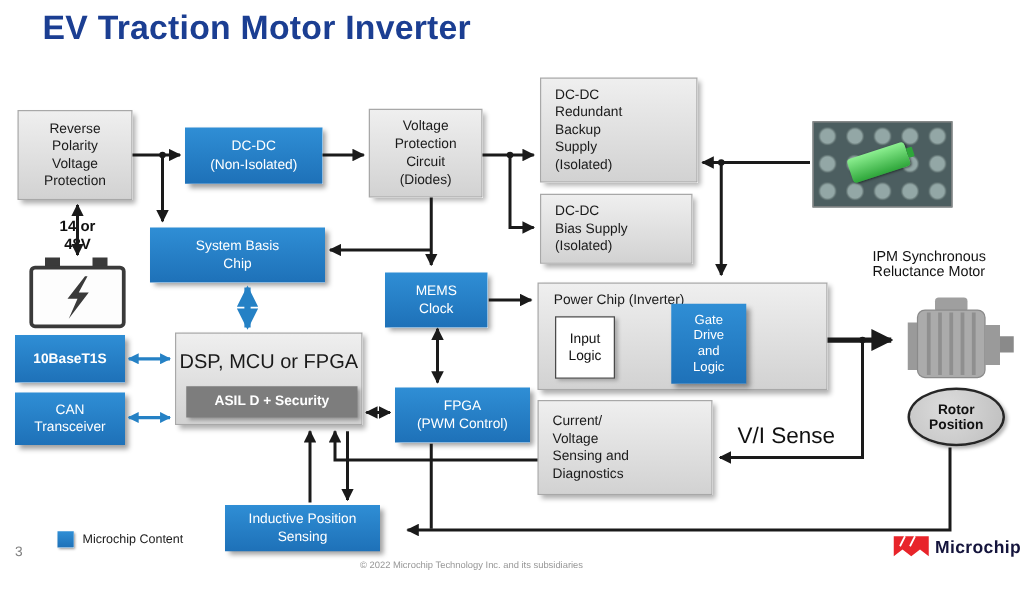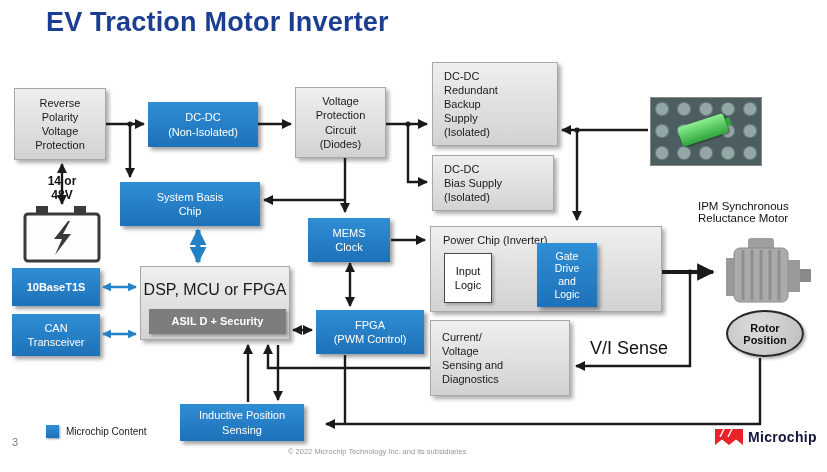--- a/index.html
+++ b/index.html
@@ -1,20 +1,20 @@
 <!DOCTYPE html>
 <html><head>
 <meta charset="utf-8">
 <style>
   * { margin:0; padding:0; box-sizing:border-box; }
   html,body { background:#ffffff; font-family:"Liberation Sans", sans-serif; }
   .slide { position:relative; width:827px; height:472px; background:#ffffff; overflow:hidden; }
 
   .title { position:absolute; left:34px; top:7px; font-size:27px; font-weight:800;
-           color:#1b3e92; letter-spacing:0.2px; z-index:3;margin-left:12px; }
+           color:#1b3e92; letter-spacing:0.2px; z-index:3; }
 
   .blk { position:absolute; display:flex; align-items:center; justify-content:center;
          text-align:center; white-space:pre-line; font-size:11px; line-height:1.28; z-index:2; }
   .gray { background:linear-gradient(180deg,#efefef 0%,#d2d2d2 100%);
           border:1px solid #a8a8a8; box-shadow:3px 3px 4px rgba(0,0,0,0.32); color:#1a1a1a; }
   .blue { background:linear-gradient(180deg,#2f8ed5 0%,#1e71b8 100%);
           box-shadow:3px 3px 4px rgba(0,0,0,0.38); color:#ffffff; }
   .la   { justify-content:flex-start; text-align:left; padding-left:11px; }
 
   .pslabel { position:absolute; left:12px; top:6px; font-size:11px; color:#1a1a1a; }

